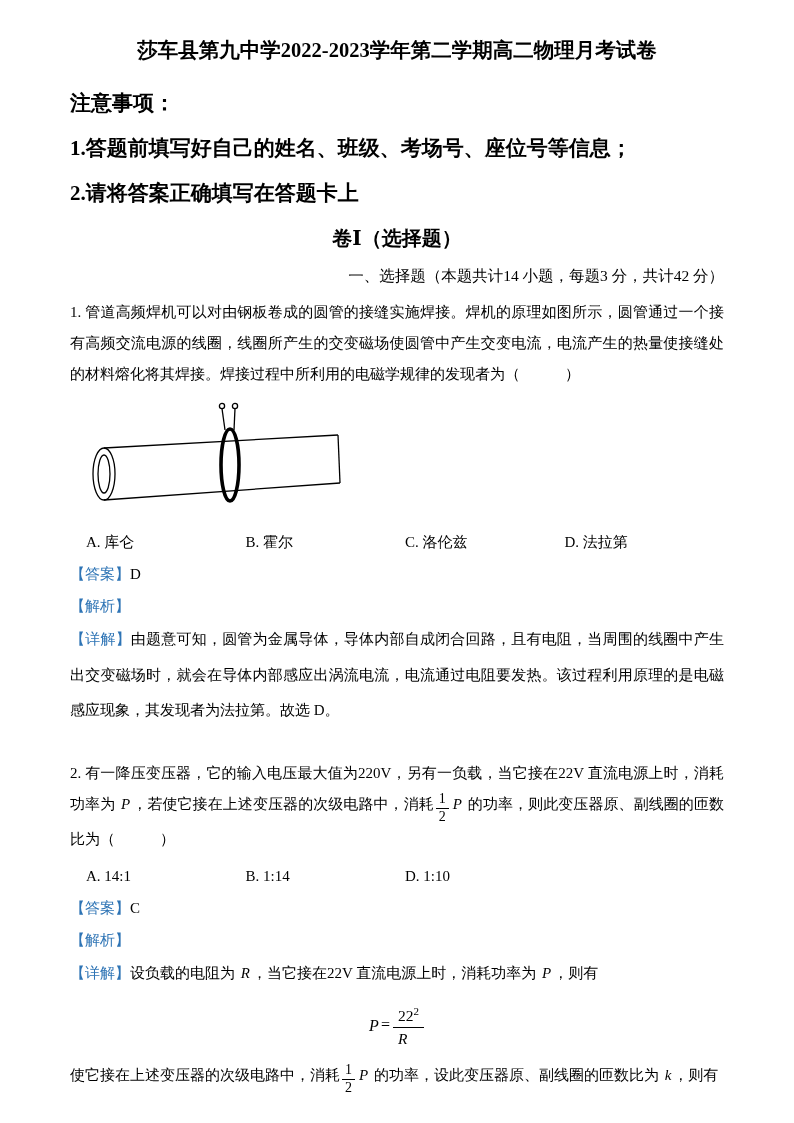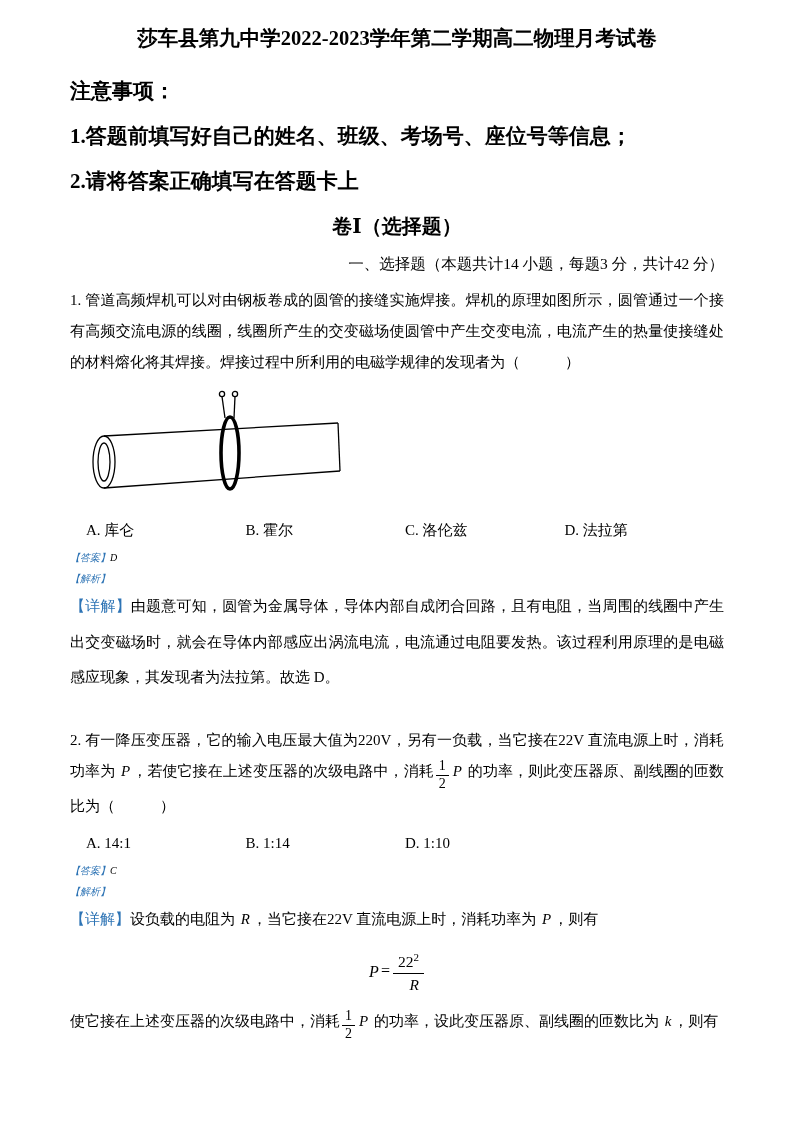--- a/index.html
+++ b/index.html
@@ -5,21 +5,21 @@
   :root { --label-blue: #2E74B5; }
   * { box-sizing: border-box; }
   html, body {
     margin: 0; padding: 0;
     background: #ffffff;
     font-family: "Liberation Serif", "DejaVu Serif", serif;
     color: #000;
   }
   .page {
     width: 794px; height: 1123px;
-    padding: 24px 70px 0 70px;
+    padding: 36px 70px 0 70px;
     overflow: hidden;
     background: #fff;
     position: relative;
   }
   .doc-title {
     text-align: center;
     font-weight: bold;
     font-size: 20.5px;
     margin: 0 0 16px 0;
     line-height: 1.4;
@@ -53,23 +53,22 @@
     margin: 10px 0 6px 12px;
   }
   .options {
     display: flex;
     font-size: 15px;
     line-height: 2.0;
     margin: 6px 0 2px 16px;
   }
   .options .opt { width: 25%; }
   .answer-row, .analysis-row {
-    font-size: 10px;
+    font-size: 15px;
     line-height: 2.1;
-    font-style: italic;
   }
   .blue-label {
     color: var(--label-blue);
   }
   .detail-para {
     font-size: 15px;
     line-height: 2.35;
     text-align: justify;
   }
   .q-block { margin-top: 6px; }
@@ -91,21 +90,21 @@
   .frac .den { display: block; padding: 1px 3px 0 3px; }
   
   .formula-line {
     text-align: center;
     font-size: 16px;
     margin: 14px 0 10px 0;
   }
   .bigfrac {
     display: inline-block;
     vertical-align: middle;
-    text-align: right;
+    text-align: left;
     line-height: 1.15;
     font-size: 15.5px;
     margin: 0 3px;
   }
   .bigfrac .num { display: block; padding: 0 5px 2px 5px; border-bottom: 1px solid #000; }
   .bigfrac .den { display: block; padding: 2px 5px 0 5px; }
   sup { font-size: 11px; }
   svg { display: block; }
 </style>
 </head>

